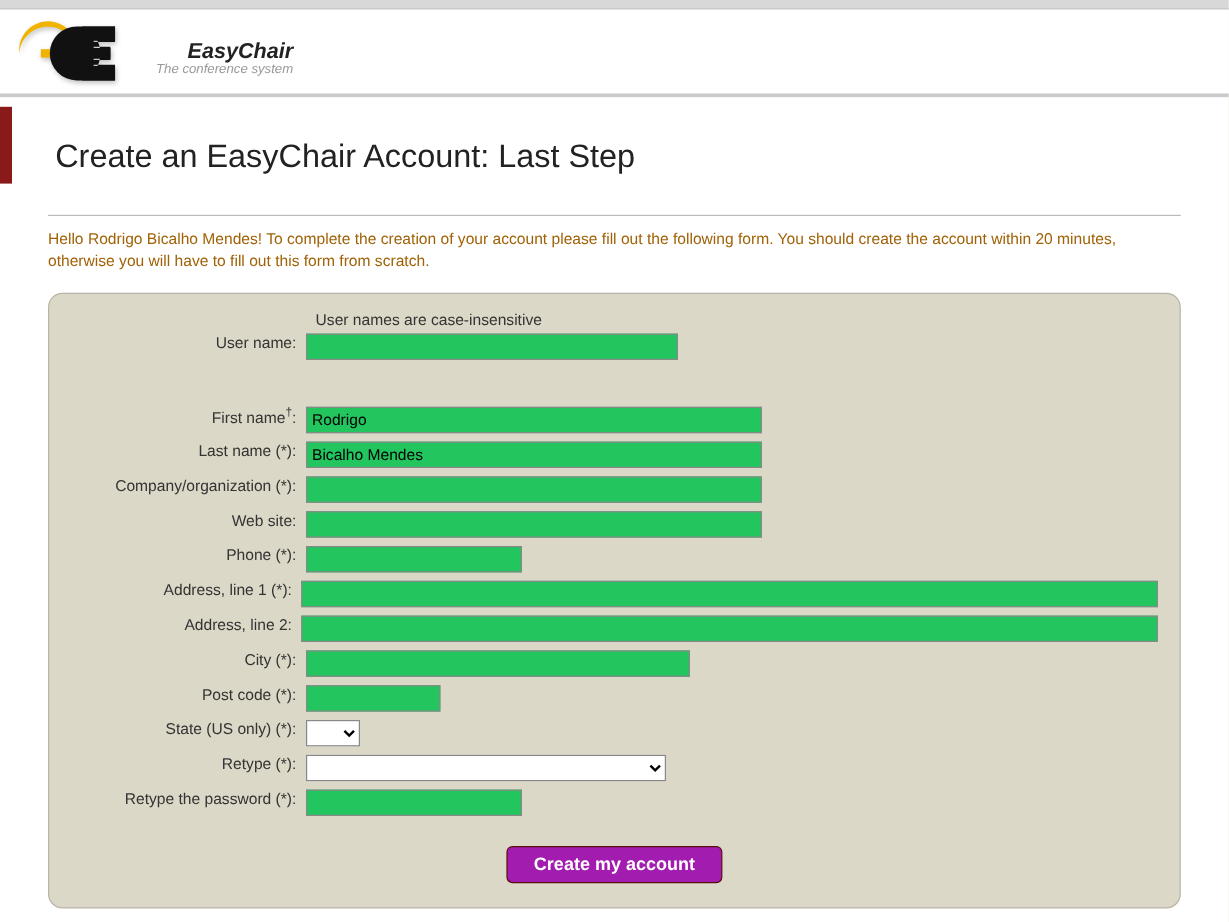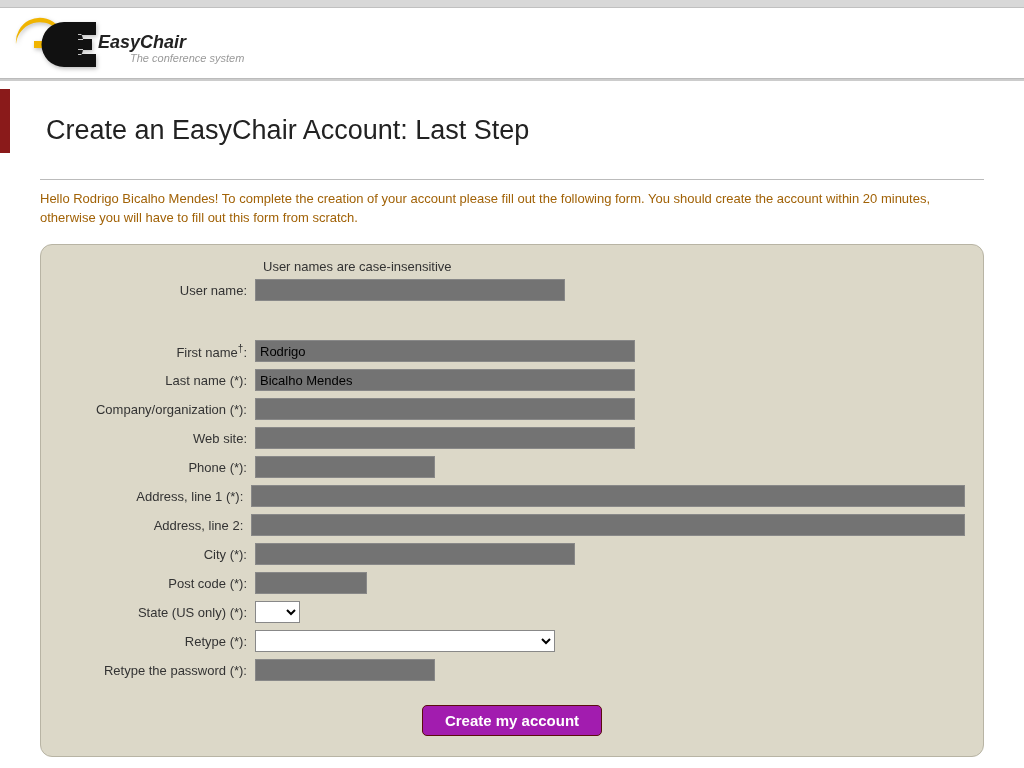--- a/index.html
+++ b/index.html
@@ -38,20 +38,21 @@
     }
     .logo-ec svg {
       width: 84px;
       height: 56px;
     }
     .logo-text {
       display: flex;
       flex-direction: column;
       margin-left: 2px;
       margin-top: 8px;
+      text-align: right;
     }
     .logo-title {
       font-weight: bold;
       font-style: italic;
       font-size: 18px;
       color: #222;
       line-height: 1;
     }
     .logo-subtitle {
       font-size: 11px;
@@ -96,21 +97,21 @@
     }
     .form-box {
       background: #dcd8c8;
       border: 1px solid #b8b4a4;
       border-radius: 12px;
       padding: 14px 18px 20px 18px;
       margin-bottom: 14px;
     }
     .form-row {
       display: flex;
-      align-items: center;
+      align-items: flex-start;
       margin-bottom: 4px;
       min-height: 25px;
     }
     .form-row.gap-after {
       margin-bottom: 36px;
     }
     .form-label {
       width: 196px;
       text-align: right;
       padding-right: 8px;
@@ -121,21 +122,21 @@
       font-size: 13px;
       color: #333;
       margin-left: 204px;
       margin-bottom: 4px;
     }
     .form-input {
       font-family: Verdana, Geneva, sans-serif;
       font-size: 13px;
       padding: 2px 4px;
       border: 1px solid #888;
-      background: #737373;
+      background: #22c55e;
       height: 22px;
     }
     .form-select {
       font-family: Verdana, Geneva, sans-serif;
       font-size: 13px;
       border: 1px solid #888;
       background: #fff;
       height: 22px;
     }
     .w-310 { width: 310px; }

